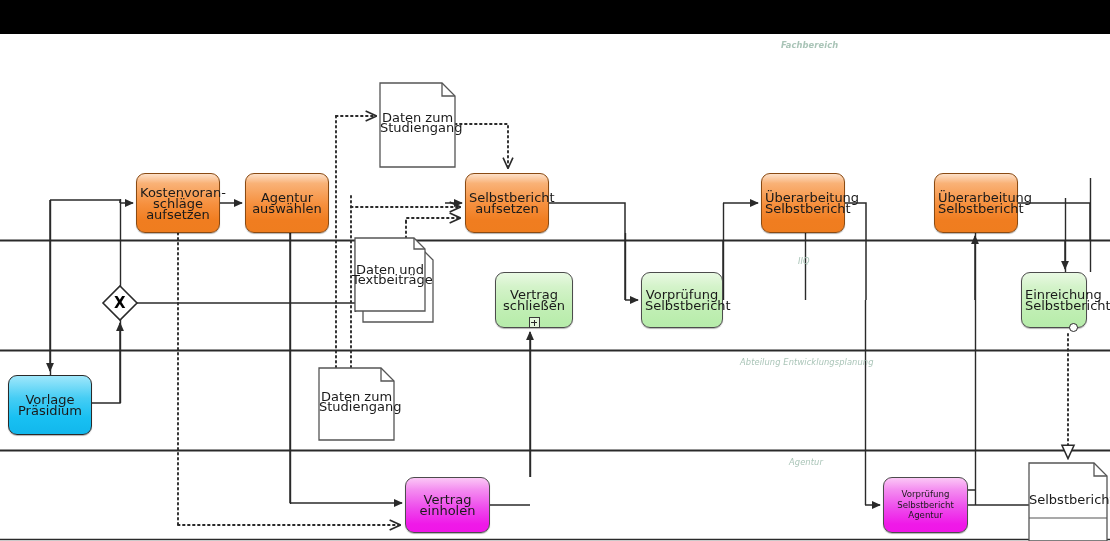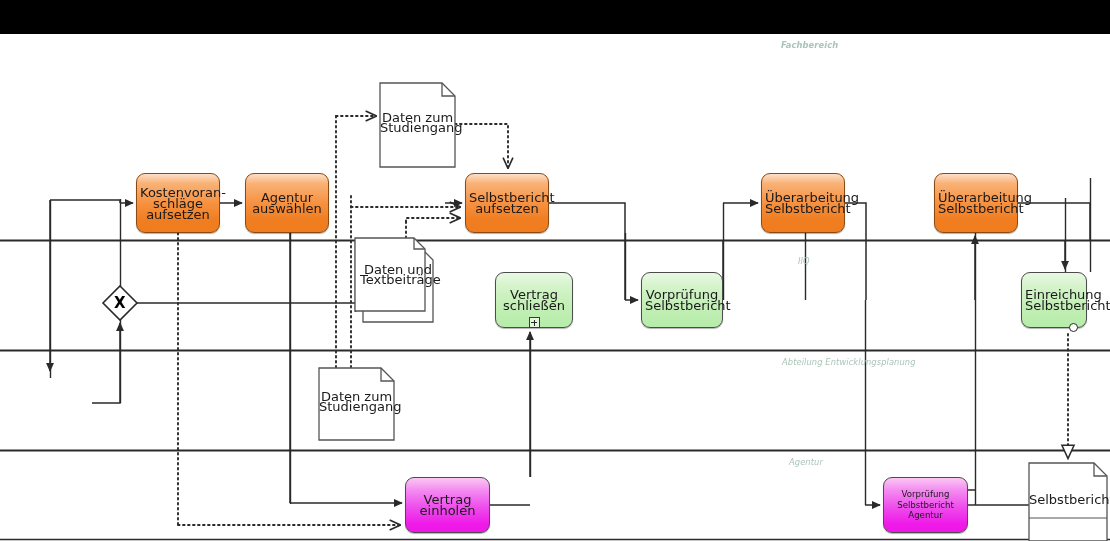--- a/index.html
+++ b/index.html
@@ -256,21 +256,21 @@
       <line x1="1029" y1="518" x2="1107" y2="518" stroke="#555" stroke-width="1.1"></line>
     </g>
 
     <g>
       <path d="M 120 286 L 137 303 L 120 320 L 103 303 z" fill="#ffffff" stroke="#2a2a2a" stroke-width="1.6"></path>
     </g>
   </svg>
 
   <div class="lane-label" style="left:781px; top:40px;font-weight:bold;">Fachbereich</div>
   <div class="lane-label" style="left:798px; top:256px;text-align:right;">IIQ</div>
-  <div class="lane-label" style="left:740px; top:357px;margin-left:42px;">Abteilung Entwicklungsplanung</div>
+  <div class="lane-label" style="left:740px; top:357px;">Abteilung Entwicklungsplanung</div>
   <div class="lane-label" style="left:789px; top:457px;">Agentur</div>
 
   <div class="task task-orange" style="left:136px; top:173px; width:84px; height:60px;">
     <span class="tlabel">
       <span>Kostenvoran-</span><br>
       <span>schläge aufsetzen</span>
     </span>
   </div>
 
   <div class="task task-orange" style="left:245px; top:173px; width:84px; height:60px;">
@@ -317,20 +317,26 @@
   </div>
 
   <div class="task task-green" style="left:1021px; top:272px; width:66px; height:56px;">
     <span class="tlabel">
       <span>Einreichung</span><br>
       <span>Selbstbericht</span>
     </span>
     <span class="circle-marker" style="left:47px; margin-left:0;"></span>
   </div>
 
+  <div class="task task-cyan" style="left:8px; top:375px; width:84px; height:60px;">
+    <span class="tlabel">
+      <span>Vorlage</span><br>
+      <span>Präsidium</span>
+    </span>
+  </div>
 
   <div class="task task-magenta" style="left:405px; top:477px; width:85px; height:56px;">
     <span class="tlabel">
       <span>Vertrag</span><br>
       <span>einholen</span>
     </span>
   </div>
 
   <div class="task task-magenta" style="left:883px; top:477px; width:85px; height:56px; font-size:8.6px; line-height:10.4px;">
     <span class="tlabel">
@@ -340,21 +346,21 @@
     </span>
   </div>
 
   <div class="gw-x" style="left:114px; top:294px;">X</div>
 
   <div class="doc-text" style="left:380px; top:113px; width:75px;">
     <span>Daten zum</span><br>
     <span>Studiengang</span>
   </div>
 
-  <div class="doc-text" style="left:360px; top:265px; width:76px;">
+  <div class="doc-text" style="left:352px; top:265px; width:76px;">
     <span>Daten und</span><br>
     <span>Textbeiträge</span>
   </div>
 
   <div class="doc-text" style="left:319px; top:392px; width:75px;">
     <span>Daten zum</span><br>
     <span>Studiengang</span>
   </div>
 
   <div class="doc-text" style="left:1029px; top:495px; width:78px;">

